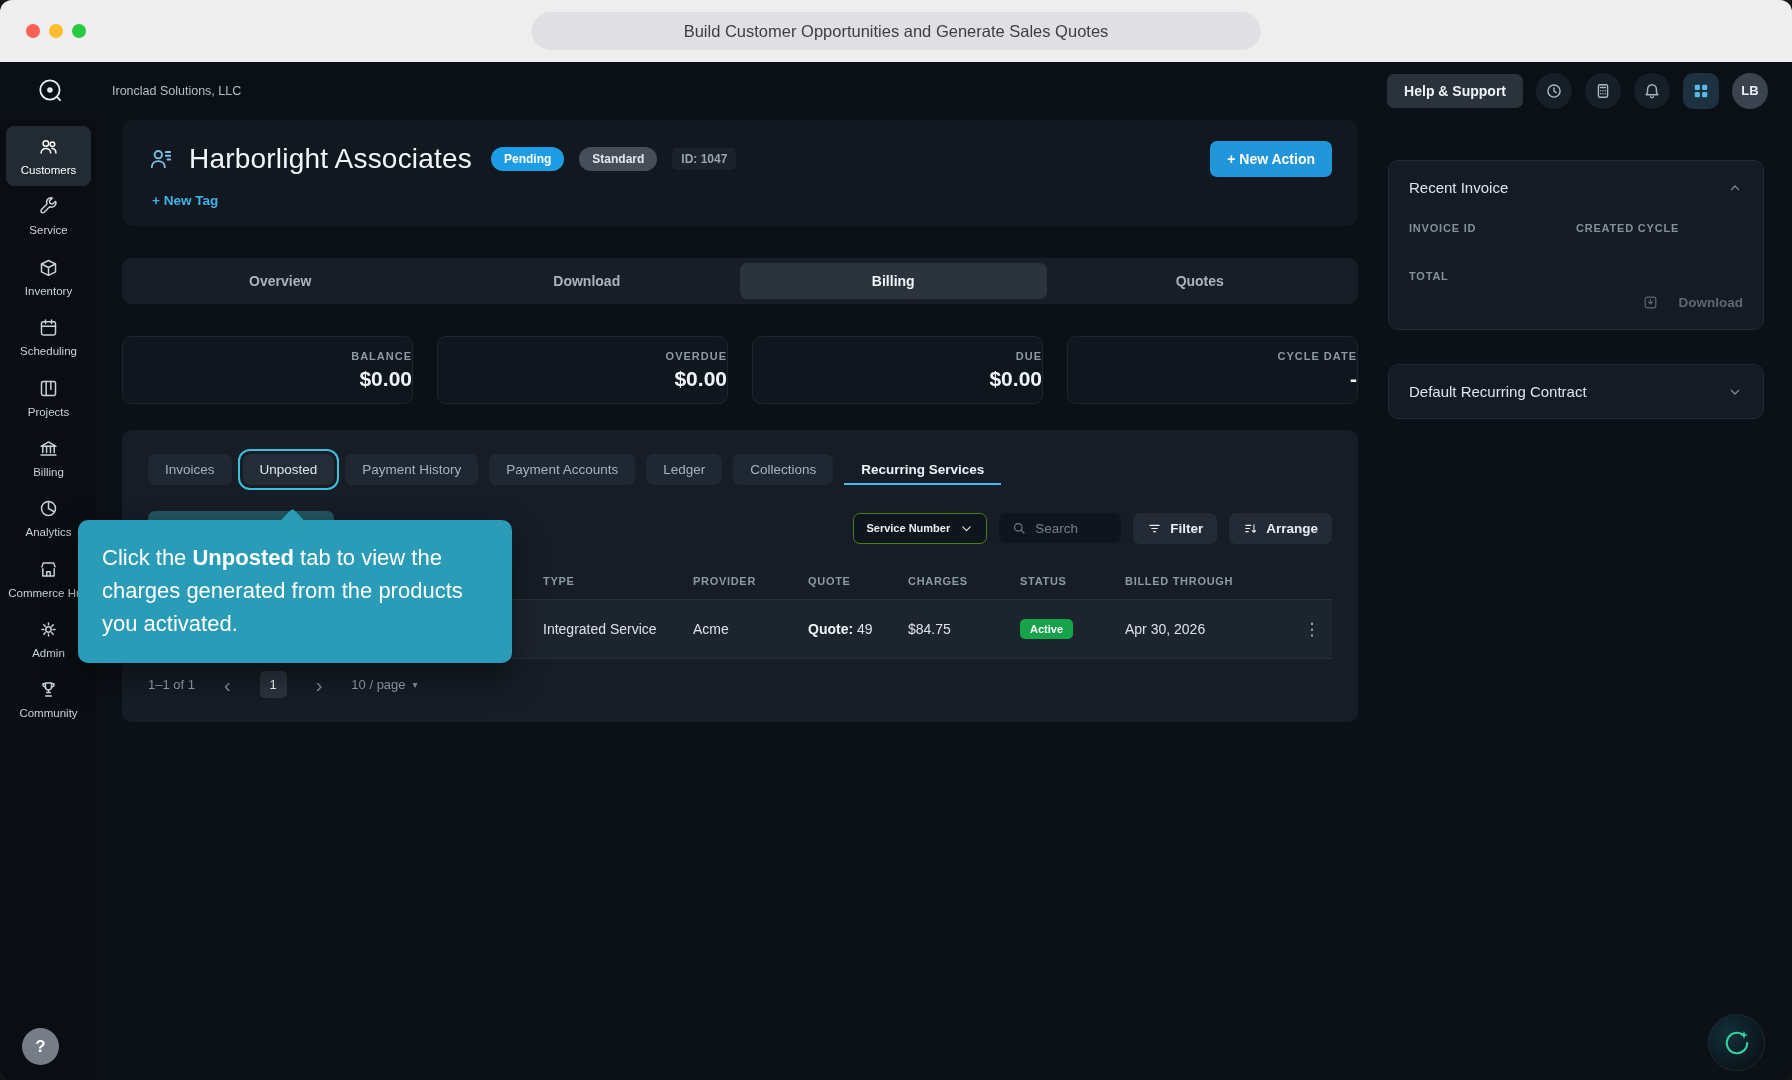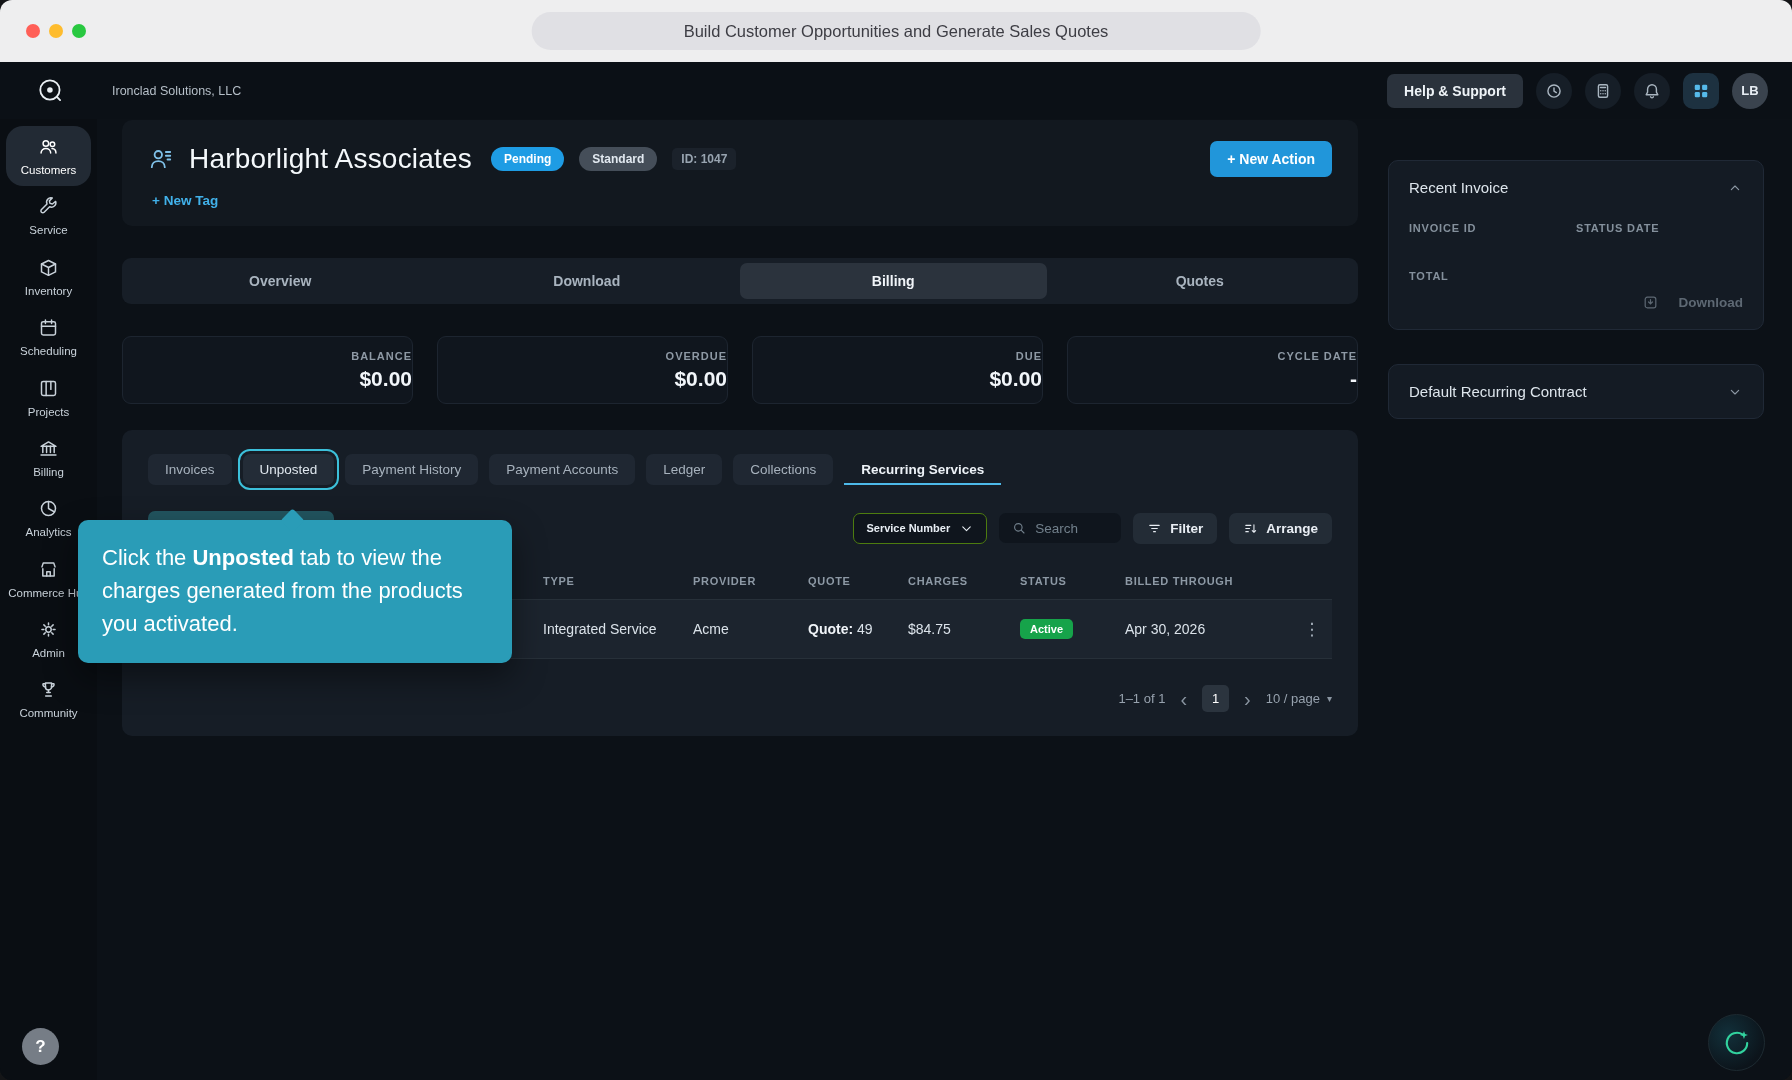--- a/index.html
+++ b/index.html
@@ -25,21 +25,21 @@
   .hicon svg { width:20px; height:20px; }
   .hicon.apps { border-radius:10px; background:#1d3140; color:#56baea; }
   .avatar { width:36px; height:36px; border-radius:50%; background:#3a434e; color:#e7edf3; font-size:13px; font-weight:700; display:grid; place-items:center; cursor:pointer; }
 
   
   .app-body { flex:1; display:flex; min-height:0; }
   .sidebar { width:97px; flex:0 0 auto; background:#0a0e13; display:flex; flex-direction:column; padding:7px 6px 8px; }
   .side-item { display:flex; flex-direction:column; align-items:center; gap:6px; padding:10px 2px 9px; border-radius:8px; color:#c9d2da; cursor:pointer; text-align:center; }
   .side-item svg { width:21px; height:21px; flex:0 0 auto; }
   .side-label { font-size:11.5px; line-height:1.25; }
-  .side-item.active { background:#222a34; color:#ffffff;border-radius:17px; }
+  .side-item.active { background:#222a34; color:#ffffff; }
   .help-fab { margin-top:auto; margin-left:16px; margin-bottom:7px; width:37px; height:37px; border-radius:50%; background:#767d86; color:#fff; font-weight:700; font-size:17px; display:grid; place-items:center; cursor:pointer; }
 
   .content { flex:0 0 1261px; width:1261px; padding:1px 0 0 25px; display:flex; flex-direction:column; }
 
   
   .customer-card { background:#12181f; border-radius:10px; padding:21px 26px 18px; }
   .cust-row { display:flex; align-items:center; gap:15px; }
   .cust-icon { width:26px; height:26px; color:#7fc0e8; flex:0 0 auto; }
   .cust-name { font-size:28px; font-weight:500; color:#f4f8fb; letter-spacing:.2px; }
   .badge { font-size:12px; font-weight:700; padding:5px 13px; border-radius:999px; }
@@ -78,21 +78,21 @@
   .searchbox input::placeholder { color:#72808c; }
   .btn-chip { display:flex; align-items:center; gap:8px; background:#232c36; border-radius:7px; padding:8px 14px; font-size:13.5px; font-weight:600; color:#e9eef4; cursor:pointer; }
 
   .tgrid { display:grid; grid-template-columns:395px 150px 115px 100px 112px 105px 1fr 40px; align-items:center; }
   .thead { margin-top:30px; padding-bottom:12px; font-size:11px; letter-spacing:.7px; color:#8d99a5; font-weight:700; }
   .trow { background:#1c242e; border-top:1px solid #273039; border-bottom:1px solid #273039; height:60px; font-size:14px; color:#dbe3ea; }
   .qbold { font-weight:700; color:#f0f4f8; }
   .badge-active { background:#16a34a; color:#fff; font-size:11px; font-weight:700; padding:4px 10px; border-radius:5px; display:inline-block; }
   .kebab { color:#aab5c0; font-size:17px; text-align:center; cursor:pointer; }
 
-  .pagination { display:flex; align-items:center; justify-content:flex-end; gap:15px; margin-top:26px; color:#97a2ae; font-size:13px; }
+  .pagination { display:flex; align-items:center; justify-content:flex-start; gap:29px; margin-top:12px; color:#97a2ae; font-size:13px; }
   .pg-chev { font-size:20px; color:#8a95a1; cursor:pointer; line-height:1; }
   .page-box { width:27px; height:27px; border-radius:5px; background:#2b343e; color:#fff; display:grid; place-items:center; font-size:13px; cursor:pointer; }
   .per-page { display:flex; align-items:center; gap:7px; cursor:pointer; }
   .caret { font-size:10px; color:#8a95a1; }
 
   
   .rpanel { flex:1; padding:41px 28px 0 30px; display:flex; flex-direction:column; gap:34px; }
   .rcard { background:#141b24; border:1px solid #202936; border-radius:10px; padding:18px 20px; }
   .rcard-head { display:flex; justify-content:space-between; align-items:center; font-size:15px; color:#dde5ec; font-weight:500; cursor:pointer; }
   .rcard-head svg { width:16px; height:16px; color:#8d98a4; }
@@ -376,21 +376,21 @@
       <aside class="rpanel">
         <div class="rcard">
           <div class="rcard-head">
             <span>Recent Invoice</span>
             <svg class="ic" viewBox="0 0 24 24">
                 <path d="M6.5 14.5L12 9l5.5 5.5"></path>
               </svg>
           </div>
           <div class="rlabels">
             <span>INVOICE ID</span>
-            <span>STATUS DATE</span>
+            <span>CREATED CYCLE</span>
           </div>
           <div class="rtotal">TOTAL</div>
           <div class="download">
             <svg class="ic" viewBox="0 0 24 24">
                 <rect x="4.5" y="4.5" width="15" height="15" rx="3"></rect>
                 <path d="M12 8v6M9.3 11.3L12 14l2.7-2.7"></path>
               </svg>
             <span>Download</span>
           </div>
         </div>

